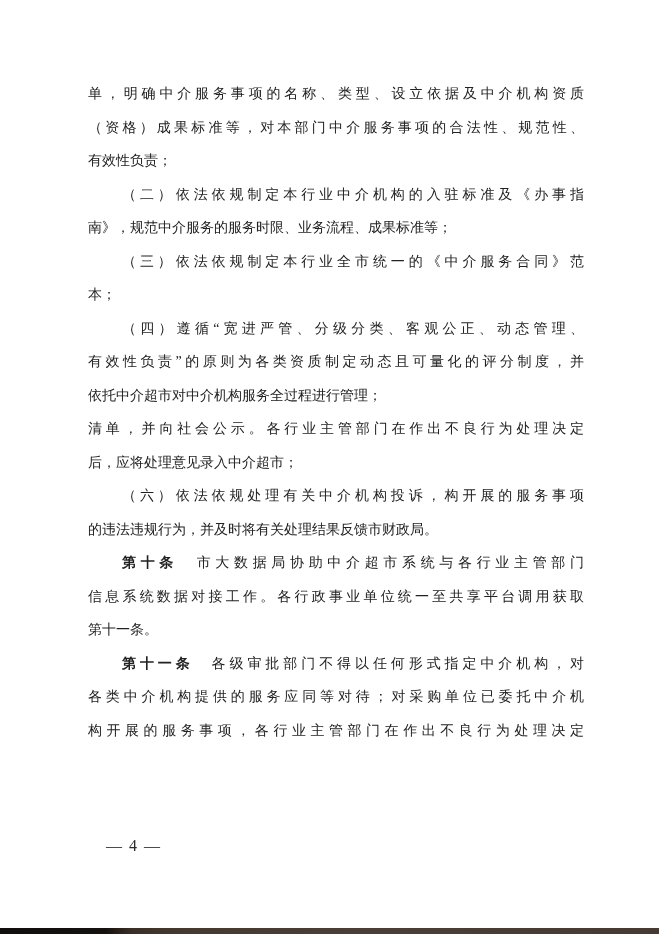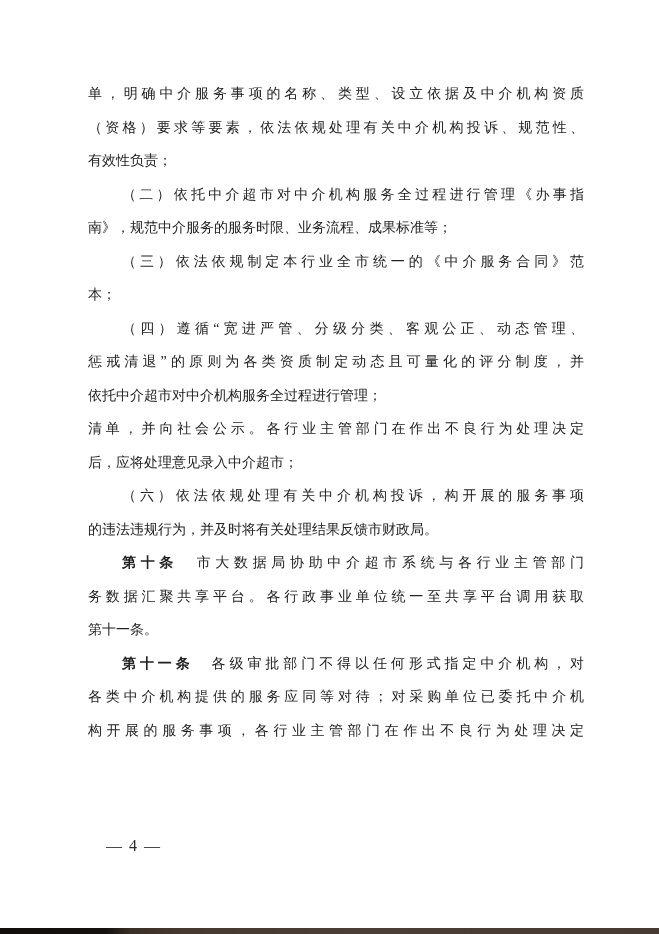--- a/index.html
+++ b/index.html
@@ -62,35 +62,35 @@
       #4a3e36 55%,
       #473a32 100%);
   }
 </style>
 </head>
 <body>
 
 <div class="sheet">
   <div class="textblock">
       <div class="line fill">单，明确中介服务事项的名称、类型、设立依据及中介机构资质</div>
-      <div class="line fill">（资格）要求等要素，依法依规处理有关中介机构投诉、规范性、</div>
+      <div class="line fill">（资格）成果标准等，对本部门中介服务事项的合法性、规范性、</div>
       <div class="line">有效性负责；</div>
-      <div class="line fill indent">（二）依托中介超市对中介机构服务全过程进行管理《办事指</div>
+      <div class="line fill indent">（二）依法依规制定本行业中介机构的入驻标准及《办事指</div>
       <div class="line">南》，规范中介服务的服务时限、业务流程、成果标准等；</div>
       <div class="line fill indent">（三）依法依规制定本行业全市统一的《中介服务合同》范</div>
       <div class="line">本；</div>
       <div class="line fill indent">（四）遵循“宽进严管、分级分类、客观公正、动态管理、</div>
-      <div class="line fill">惩戒清退”的原则为各类资质制定动态且可量化的评分制度，并</div>
+      <div class="line fill">有效性负责”的原则为各类资质制定动态且可量化的评分制度，并</div>
       <div class="line">依托中介超市对中介机构服务全过程进行管理；</div>
       <div class="line fill">清单，并向社会公示。各行业主管部门在作出不良行为处理决定</div>
       <div class="line">后，应将处理意见录入中介超市；</div>
       <div class="line fill indent">（六）依法依规处理有关中介机构投诉，构开展的服务事项</div>
       <div class="line">的违法违规行为，并及时将有关处理结果反馈市财政局。</div>
       <div class="line fill indent"><b>第十条</b>　市大数据局协助中介超市系统与各行业主管部门</div>
-      <div class="line fill">务数据汇聚共享平台。各行政事业单位统一至共享平台调用获取</div>
+      <div class="line fill">信息系统数据对接工作。各行政事业单位统一至共享平台调用获取</div>
       <div class="line">第十一条。</div>
       <div class="line fill indent"><b>第十一条</b>　各级审批部门不得以任何形式指定中介机构，对</div>
       <div class="line fill">各类中介机构提供的服务应同等对待；对采购单位已委托中介机</div>
       <div class="line fill">构开展的服务事项，各行业主管部门在作出不良行为处理决定</div>
     </div>
   <div class="footer-pageno">— 4 —</div>
   <div class="scan-edge"></div>
 </div>
 
 </body></html>

